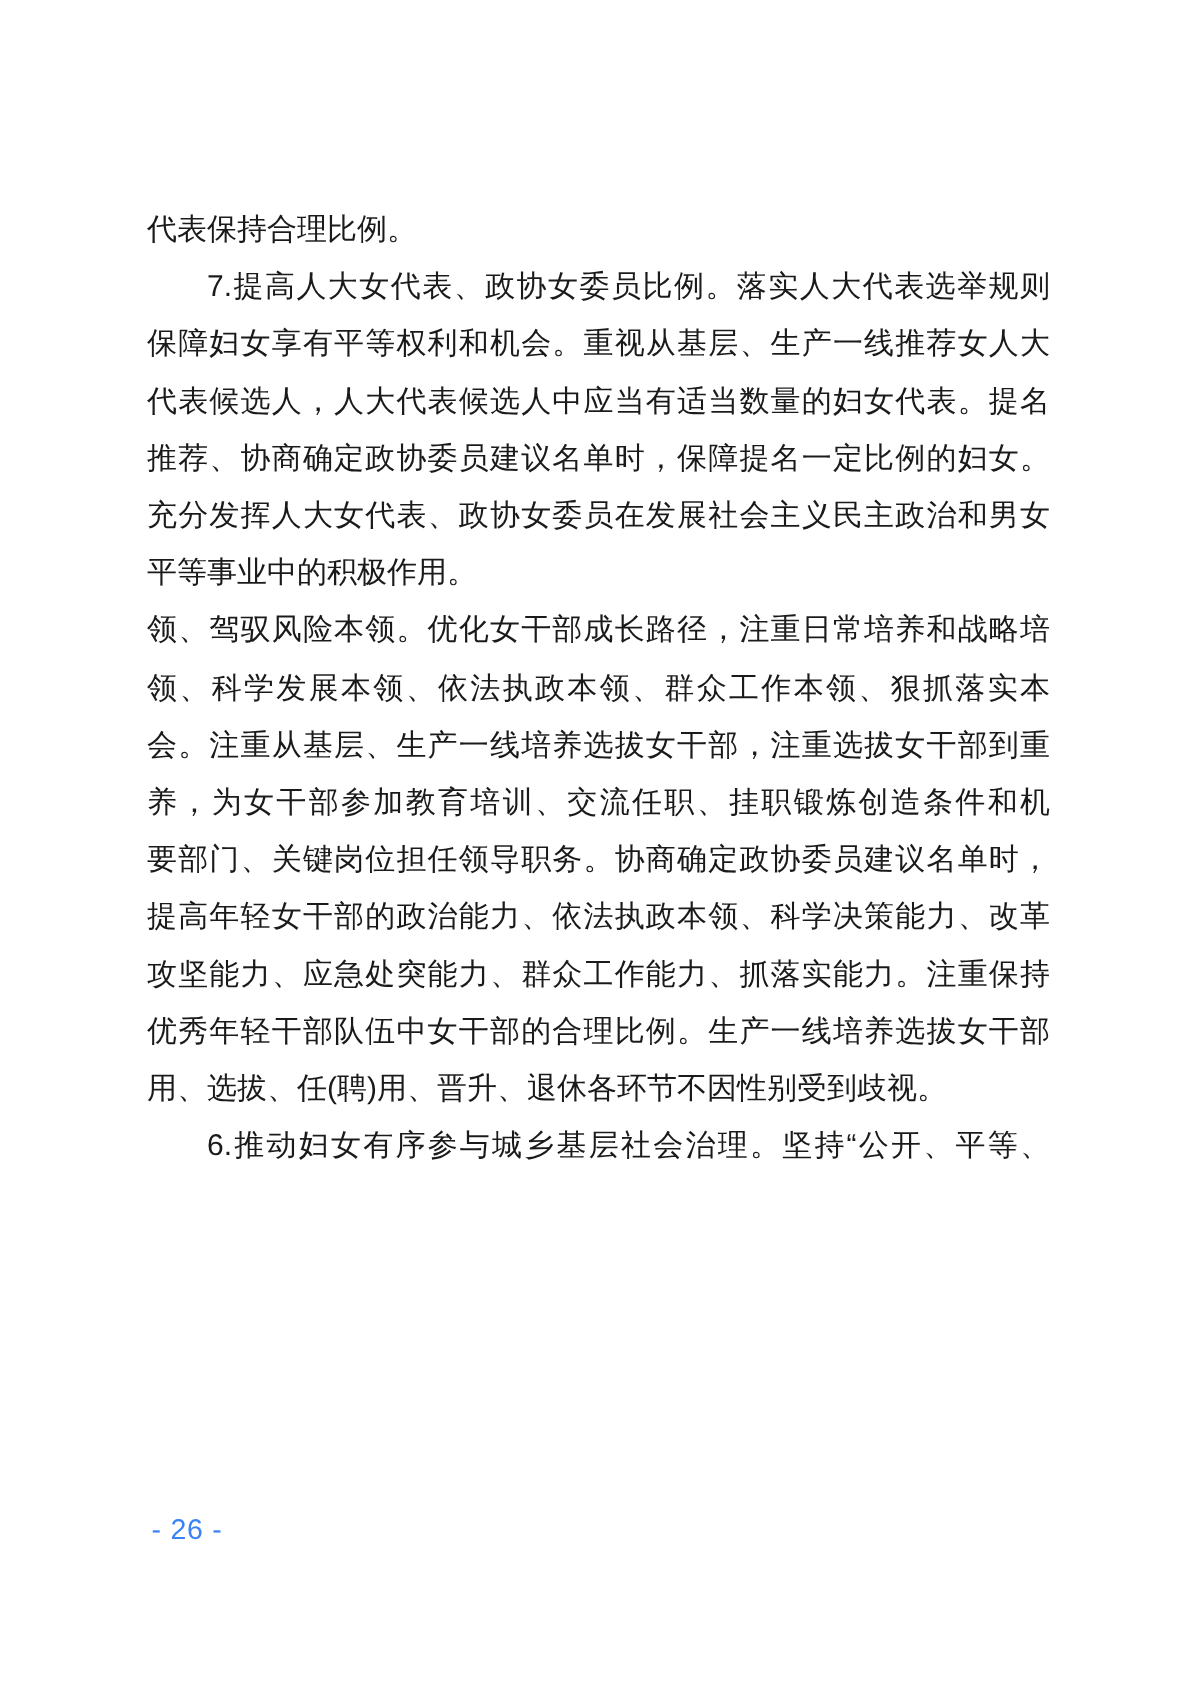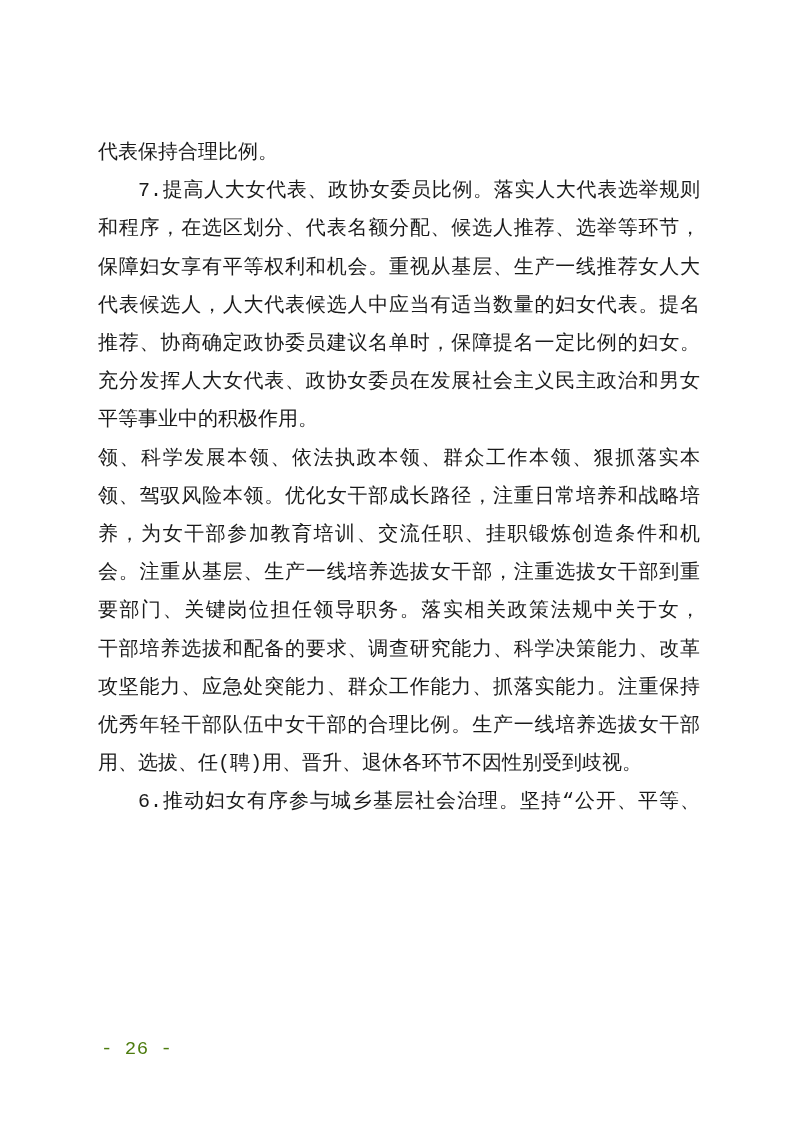--- a/index.html
+++ b/index.html
@@ -2,21 +2,21 @@
 <html><head>
 <meta charset="utf-8">
 <style>
   html, body { margin: 0; padding: 0; background: #ffffff; }
   .page {
     position: relative;
     width: 794px;
     height: 1122px;
     background: #ffffff;
     overflow: hidden;
-    font-family: Liberation Mono, monospace;
+    font-family: Liberation Sans, sans-serif;
     color: #1a1a1a;
   }
   .text-block {
     position: absolute;
     left: 98px;
     top: 134px;
     width: 602px;
   }
   .line {
     margin: 0;
@@ -29,45 +29,44 @@
   }
   .line.end {
     text-align-last: left;
   }
   .line.indent {
     text-indent: 40px;
   }
   .page-num {
     position: absolute;
     left: 101px;
-    top: 1036px;
+    top: 1008px;
     font-size: 19px;
     line-height: 26px;
     letter-spacing: 0.5px;
-    color: #4d7c0f;
+    color: #3b82f6;
   }
 </style>
 </head>
 <body>
 
 <div class="page">
   <div class="text-block">
     <p class="line end">代表保持合理比例。</p>
     <p class="line indent">7.提高人大女代表、政协女委员比例。落实人大代表选举规则</p>
-    <p class="line">和程序，在选区划分、代表名额分配、候选人推荐、选举等环节，</p>
     <p class="line">保障妇女享有平等权利和机会。重视从基层、生产一线推荐女人大</p>
     <p class="line">代表候选人，人大代表候选人中应当有适当数量的妇女代表。提名</p>
     <p class="line">推荐、协商确定政协委员建议名单时，保障提名一定比例的妇女。</p>
     <p class="line">充分发挥人大女代表、政协女委员在发展社会主义民主政治和男女</p>
     <p class="line end">平等事业中的积极作用。</p>
+    <p class="line">领、驾驭风险本领。优化女干部成长路径，注重日常培养和战略培</p>
     <p class="line">领、科学发展本领、依法执政本领、群众工作本领、狠抓落实本</p>
-    <p class="line">领、驾驭风险本领。优化女干部成长路径，注重日常培养和战略培</p>
+    <p class="line">会。注重从基层、生产一线培养选拔女干部，注重选拔女干部到重</p>
     <p class="line">养，为女干部参加教育培训、交流任职、挂职锻炼创造条件和机</p>
-    <p class="line">会。注重从基层、生产一线培养选拔女干部，注重选拔女干部到重</p>
-    <p class="line">要部门、关键岗位担任领导职务。落实相关政策法规中关于女，</p>
-    <p class="line">干部培养选拔和配备的要求、调查研究能力、科学决策能力、改革</p>
+    <p class="line">要部门、关键岗位担任领导职务。协商确定政协委员建议名单时，</p>
+    <p class="line">提高年轻女干部的政治能力、依法执政本领、科学决策能力、改革</p>
     <p class="line">攻坚能力、应急处突能力、群众工作能力、抓落实能力。注重保持</p>
     <p class="line">优秀年轻干部队伍中女干部的合理比例。生产一线培养选拔女干部</p>
     <p class="line end">用、选拔、任(聘)用、晋升、退休各环节不因性别受到歧视。</p>
     <p class="line indent">6.推动妇女有序参与城乡基层社会治理。坚持“公开、平等、</p>
   </div>
   <div class="page-num">- 26 -</div>
 </div>
 
 </body></html>

